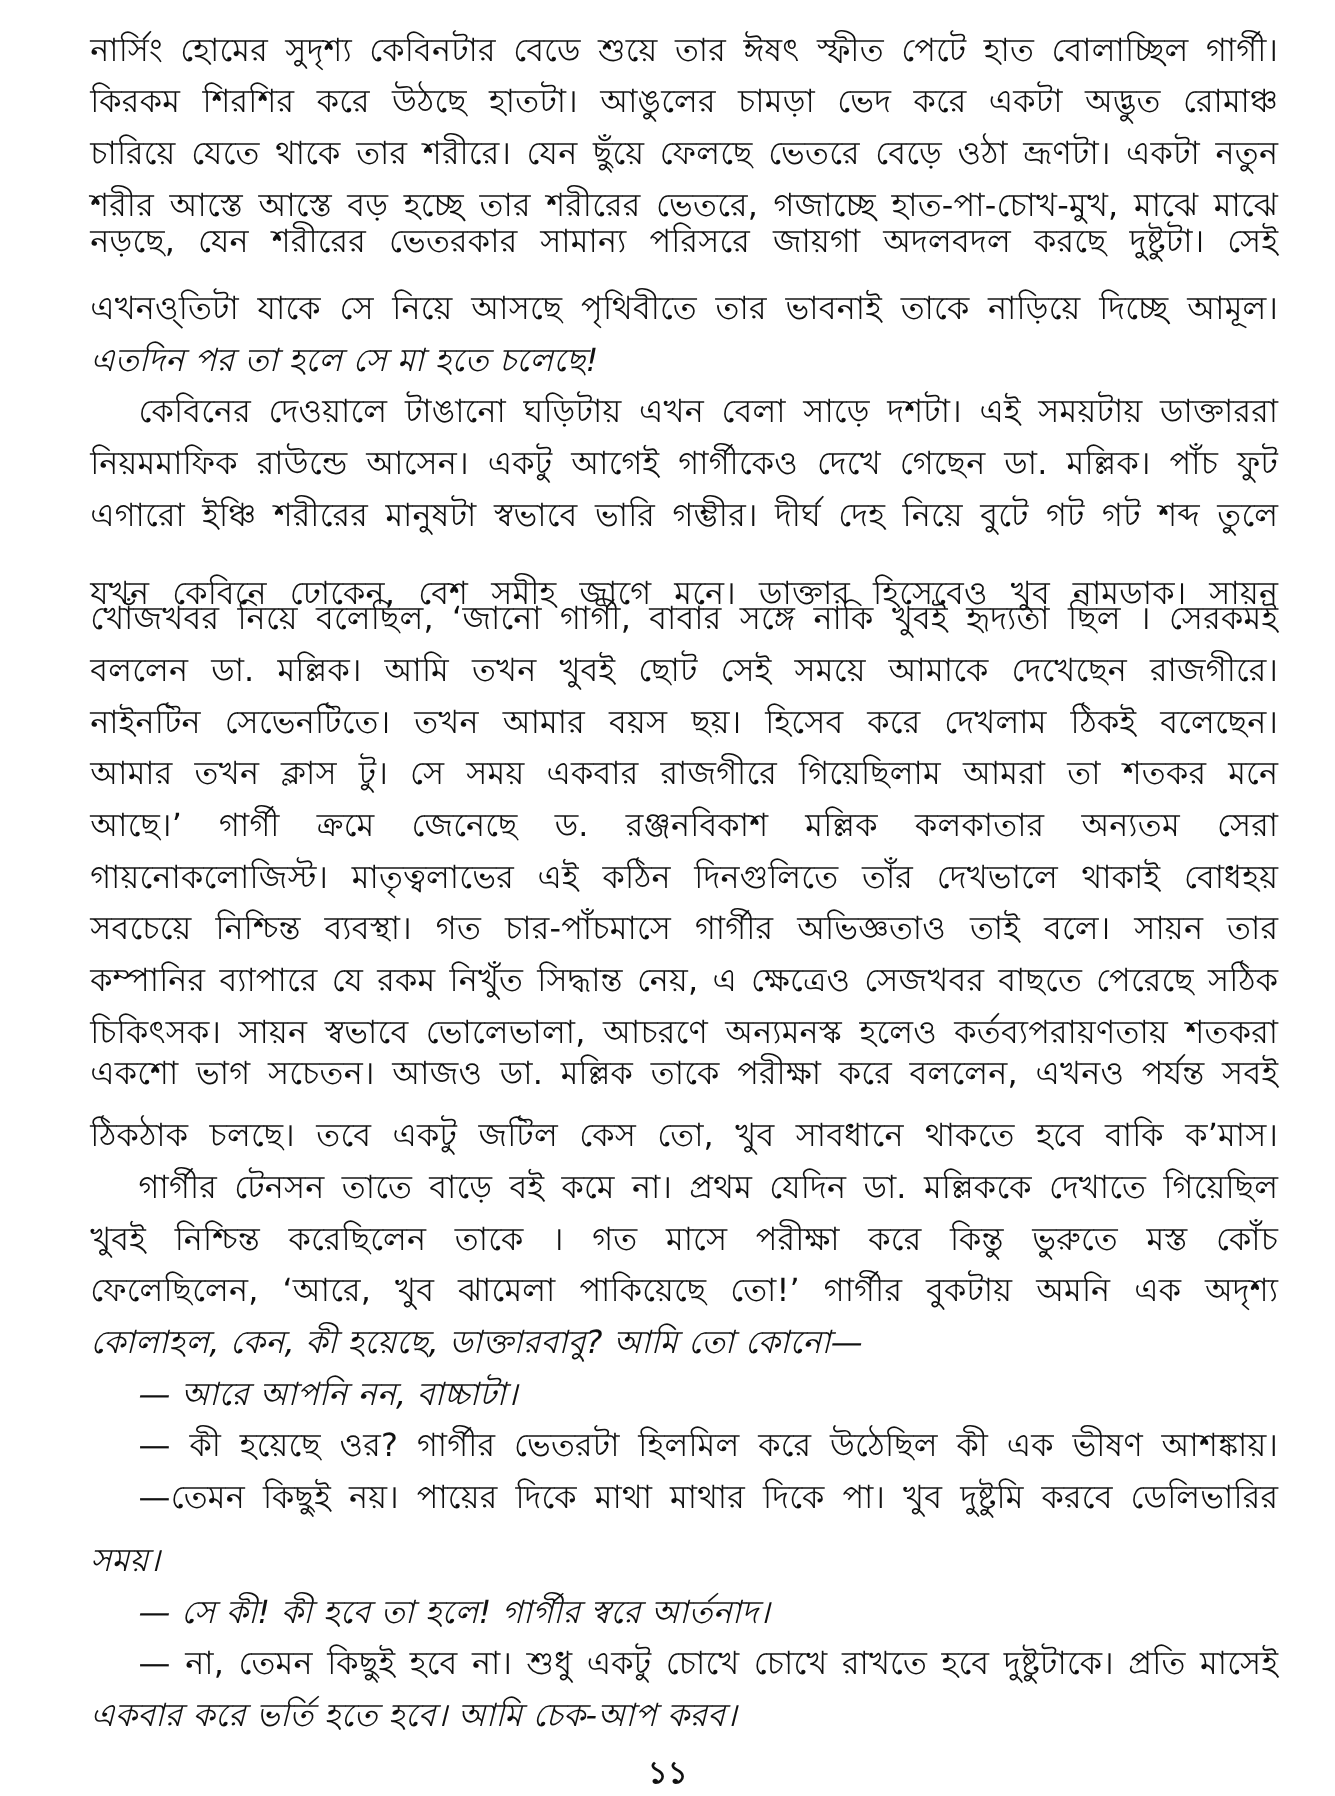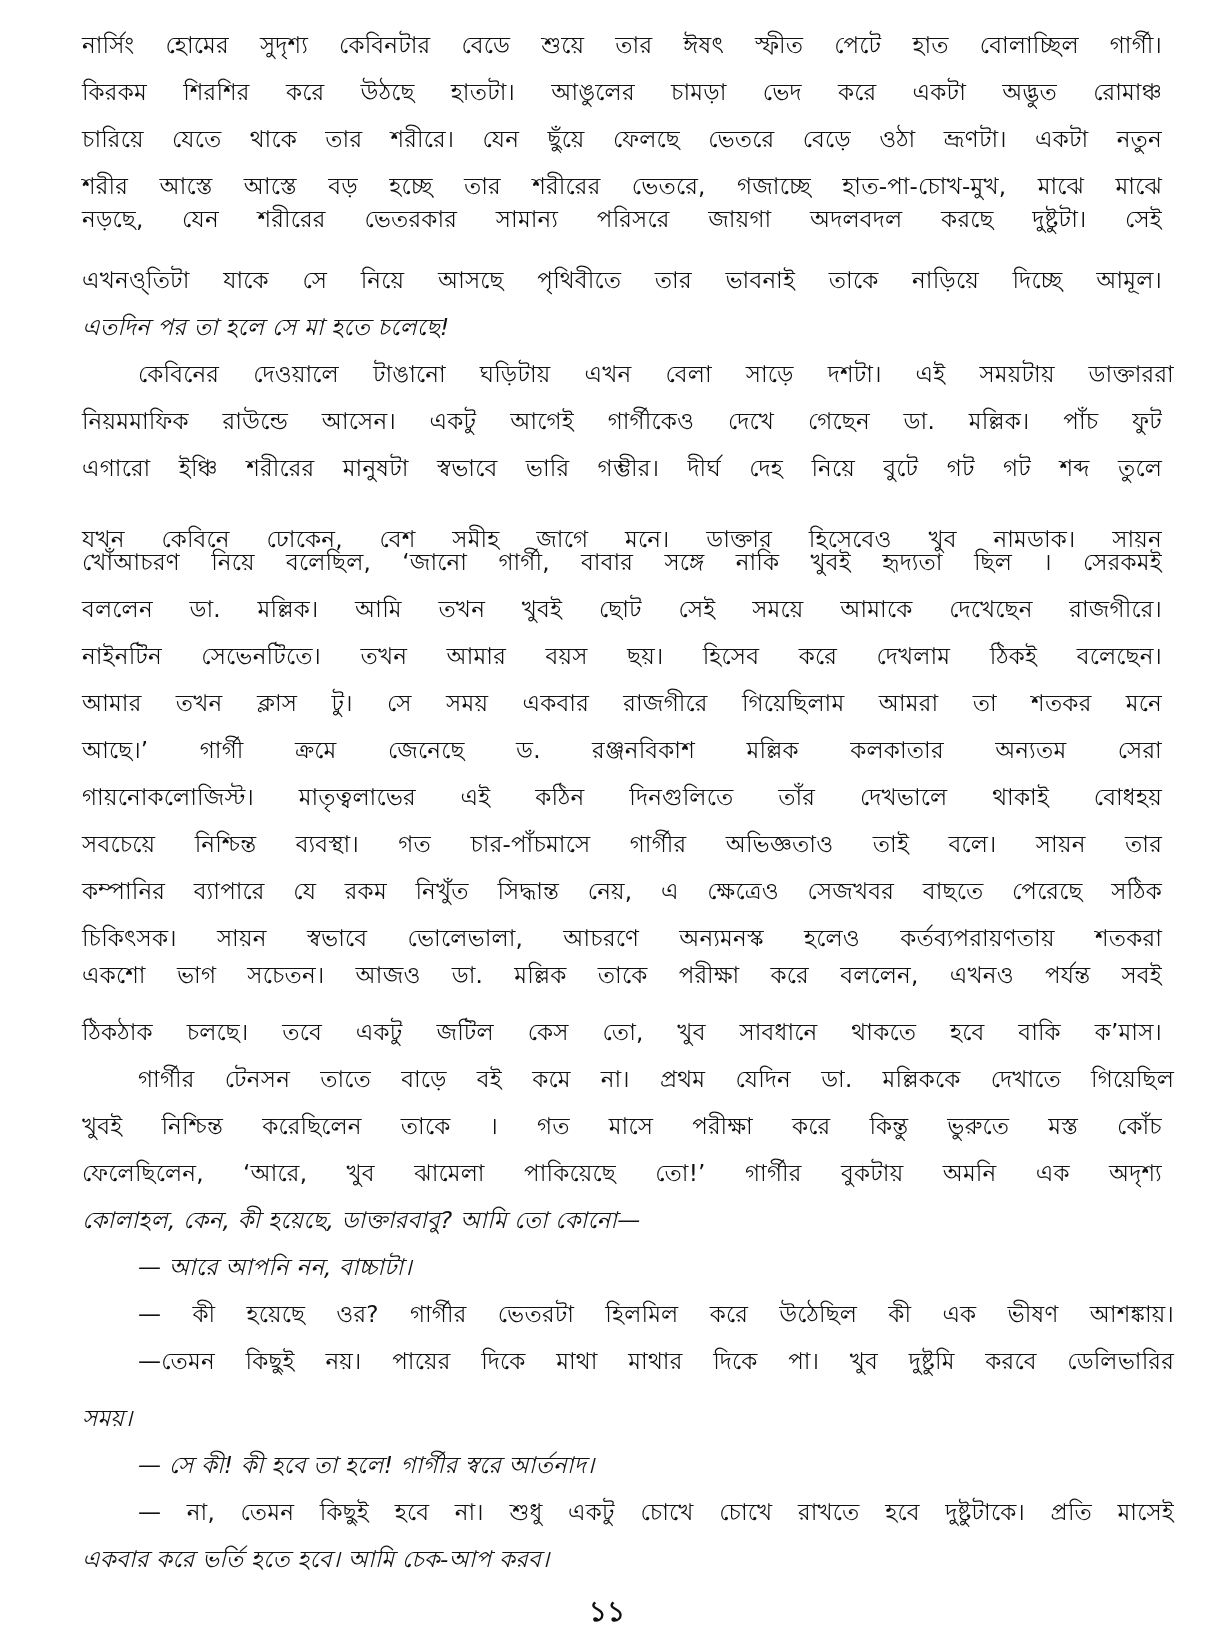--- a/index.html
+++ b/index.html
@@ -19,35 +19,34 @@
     position: absolute;
     left: 82px;
     top: 0;
     width: 1080px;
   }
   .line {
     position: absolute;
     left: 0;
     width: 1080px;
     height: 47px;
-    font-size: 23px;
+    font-size: 29px;
     line-height: 47px;
     white-space: nowrap;
     text-align: justify;
     text-align-last: justify;
     letter-spacing: 0.2px;
   }
   .line.last {
     text-align-last: left;
     font-style: italic;
   }
   .line.indent {
     left: 44px;
     width: 1036px;
-    margin-left: 12px;
   }
   .page-number {
     position: absolute;
     left: 0;
     width: 1214px;
     top: 1550px;
     text-align: center;
     font-size: 28px;
     font-weight: bold;
     color: #111111;
@@ -63,21 +62,21 @@
   <div class="line" style="top:116px">চারিয়ে যেতে থাকে তার শরীরে। যেন ছুঁয়ে ফেলছে ভেতরে বেড়ে ওঠা ভ্রূণটা। একটা নতুন</div>
   <div class="line" style="top:163px">শরীর আস্তে আস্তে বড় হচ্ছে তার শরীরের ভেতরে, গজাচ্ছে হাত-পা-চোখ-মুখ, মাঝে মাঝে</div>
   <div class="line" style="top:196px">নড়ছে, যেন শরীরের ভেতরকার সামান্য পরিসরে জায়গা অদলবদল করছে দুষ্টুটা। সেই</div>
   <div class="line" style="top:257px">এখনও্তিটা যাকে সে নিয়ে আসছে পৃথিবীতে তার ভাবনাই তাকে নাড়িয়ে দিচ্ছে আমূল।</div>
   <div class="line last" style="top:304px">এতদিন পর তা হলে সে মা হতে চলেছে!</div>
 
   <div class="line indent" style="top:351px">কেবিনের দেওয়ালে টাঙানো ঘড়িটায় এখন বেলা সাড়ে দশটা। এই সময়টায় ডাক্তাররা</div>
   <div class="line" style="top:398px">নিয়মমাফিক রাউন্ডে আসেন। একটু আগেই গার্গীকেও দেখে গেছেন ডা. মল্লিক। পাঁচ ফুট</div>
   <div class="line" style="top:445px">এগারো ইঞ্চি শরীরের মানুষটা স্বভাবে ভারি গম্ভীর। দীর্ঘ দেহ নিয়ে বুটে গট গট শব্দ তুলে</div>
   <div class="line" style="top:516px">যখন কেবিনে ঢোকেন, বেশ সমীহ জাগে মনে। ডাক্তার হিসেবেও খুব নামডাক। সায়ন</div>
-  <div class="line" style="top:539px">খোঁআচরণ নিয়ে বলেছিল, ‘জানো গার্গী, বাবার সঙ্গে নাকি খুবই হৃদ্যতা ছিল । সেরকমই</div>
+  <div class="line" style="top:539px">খোঁজখবর নিয়ে বলেছিল, ‘জানো গার্গী, বাবার সঙ্গে নাকি খুবই হৃদ্যতা ছিল । সেরকমই</div>
   <div class="line" style="top:586px">বললেন ডা. মল্লিক। আমি তখন খুবই ছোট সেই সময়ে আমাকে দেখেছেন রাজগীরে।</div>
   <div class="line" style="top:633px">নাইনটিন সেভেনটিতে। তখন আমার বয়স ছয়। হিসেব করে দেখলাম ঠিকই বলেছেন।</div>
   <div class="line" style="top:680px">আমার তখন ক্লাস টু। সে সময় একবার রাজগীরে গিয়েছিলাম আমরা তা শতকর মনে</div>
   <div class="line" style="top:727px">আছে।’ গার্গী ক্রমে জেনেছে ড. রঞ্জনবিকাশ মল্লিক কলকাতার অন্যতম সেরা</div>
   <div class="line" style="top:774px">গায়নোকলোজিস্ট। মাতৃত্বলাভের এই কঠিন দিনগুলিতে তাঁর দেখভালে থাকাই বোধহয়</div>
   <div class="line" style="top:821px">সবচেয়ে নিশ্চিন্ত ব্যবস্থা। গত চার-পাঁচমাসে গার্গীর অভিজ্ঞতাও তাই বলে। সায়ন তার</div>
   <div class="line" style="top:868px">কম্পানির ব্যাপারে যে রকম নিখুঁত সিদ্ধান্ত নেয়, এ ক্ষেত্রেও সেজখবর বাছতে পেরেছে সঠিক</div>
   <div class="line" style="top:915px">চিকিৎসক। সায়ন স্বভাবে ভোলেভালা, আচরণে অন্যমনস্ক হলেও কর্তব্যপরায়ণতায় শতকরা</div>
   <div class="line" style="top:952px">একশো ভাগ সচেতন। আজও ডা. মল্লিক তাকে পরীক্ষা করে বললেন, এখনও পর্যন্ত সবই</div>
   <div class="line" style="top:1009px">ঠিকঠাক চলছে। তবে একটু জটিল কেস তো, খুব সাবধানে থাকতে হবে বাকি ক’মাস।</div>

